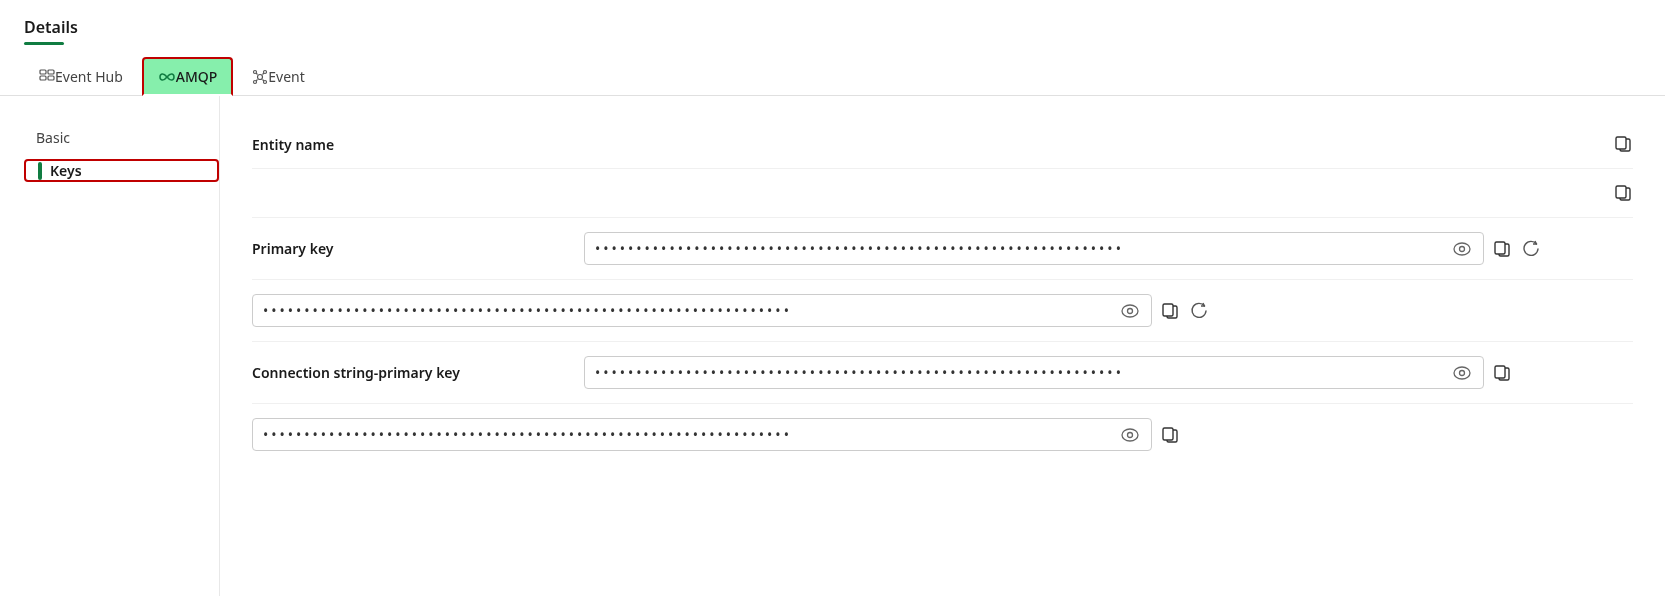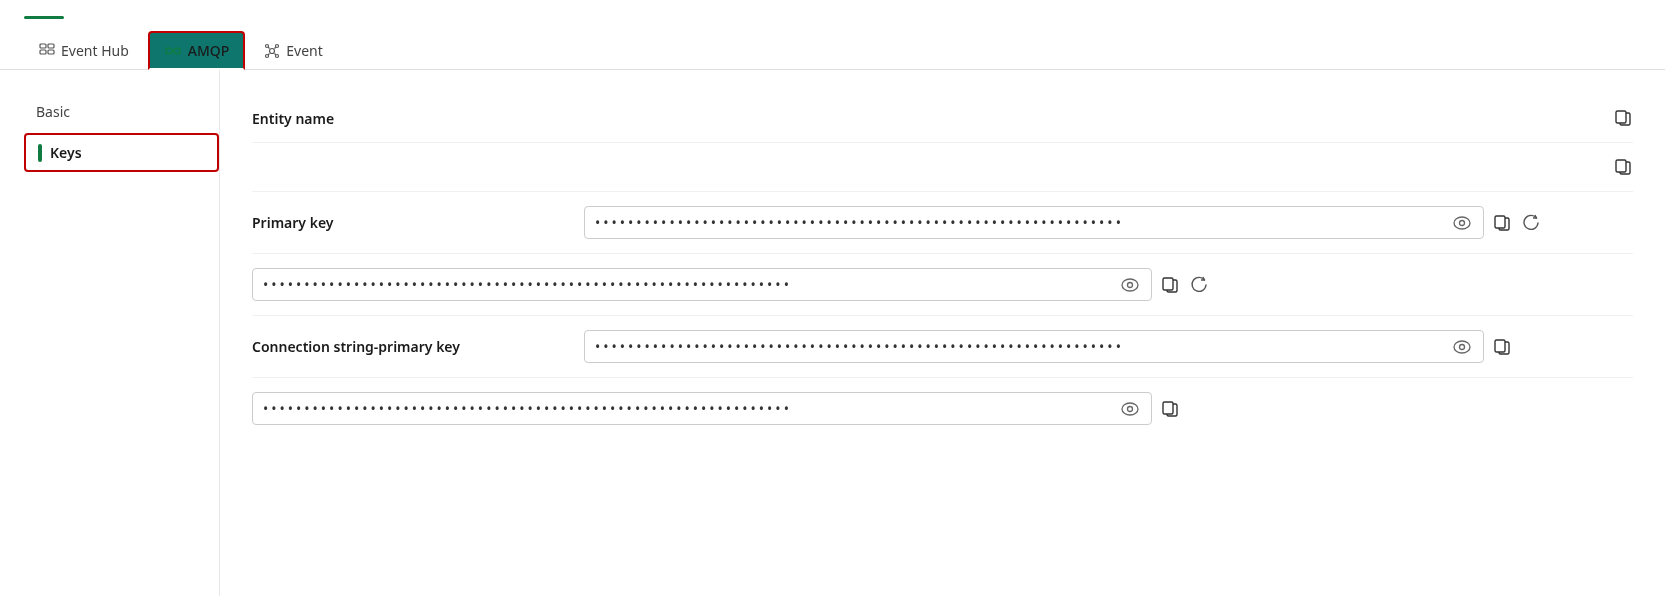--- a/index.html
+++ b/index.html
@@ -41,34 +41,34 @@
       display: flex;
       align-items: center;
       gap: 4px;
       padding: 0 24px;
       border-bottom: 1px solid #e0e0e0;
       margin-bottom: 0;
     }
     .tab {
       display: flex;
       align-items: center;
-      gap: 6px;
+      gap: 0;
       padding: 8px 14px;
       cursor: pointer;
       border: 1px solid transparent;
       border-radius: 4px 4px 0 0;
       font-size: 14px;
       color: #444;
       margin-bottom: -1px;
       position: relative;
     }
     .tab.active {
       border: 2px solid #c00000;
       border-bottom: 2px solid #fff;
-      background: #0f766e;
+      background: #86efac;
       color: #1a1a1a;
       font-weight: 500;
     }
     .tab-icon {
       display: inline-flex;
       align-items: center;
       justify-content: center;
     }
 
     
@@ -93,21 +93,21 @@
       margin-bottom: 4px;
     }
     .sidebar-item.active {
       display: flex;
       align-items: center;
       gap: 8px;
       border: 2px solid #c00000;
       border-radius: 4px;
       color: #1a1a1a;
       font-weight: 600;
-      padding: 8px 12px;
+      padding: 0 12px;
     }
     .sidebar-active-bar {
       width: 4px;
       height: 18px;
       background: #107c41;
       border-radius: 2px;
     }
 
     
     .content {
@@ -198,20 +198,21 @@
       color: #666;
       cursor: pointer;
     }
   </style>
 </head>
 <body>
 
 <div class="page">
 
   <div class="header">
+    <div class="header-title">Details</div>
     <div class="header-underline"></div>
   </div>
 
   <div class="tab-bar">
 
     <div class="tab">
       <span class="tab-icon">
         <svg width="16" height="16" viewBox="0 0 16 16" fill="none" xmlns="http://www.w3.org/2000/svg">
           <rect x="1" y="1" width="6" height="4" rx="1" stroke="#555" stroke-width="1.2"></rect>
           <rect x="9" y="1" width="6" height="4" rx="1" stroke="#555" stroke-width="1.2"></rect>

